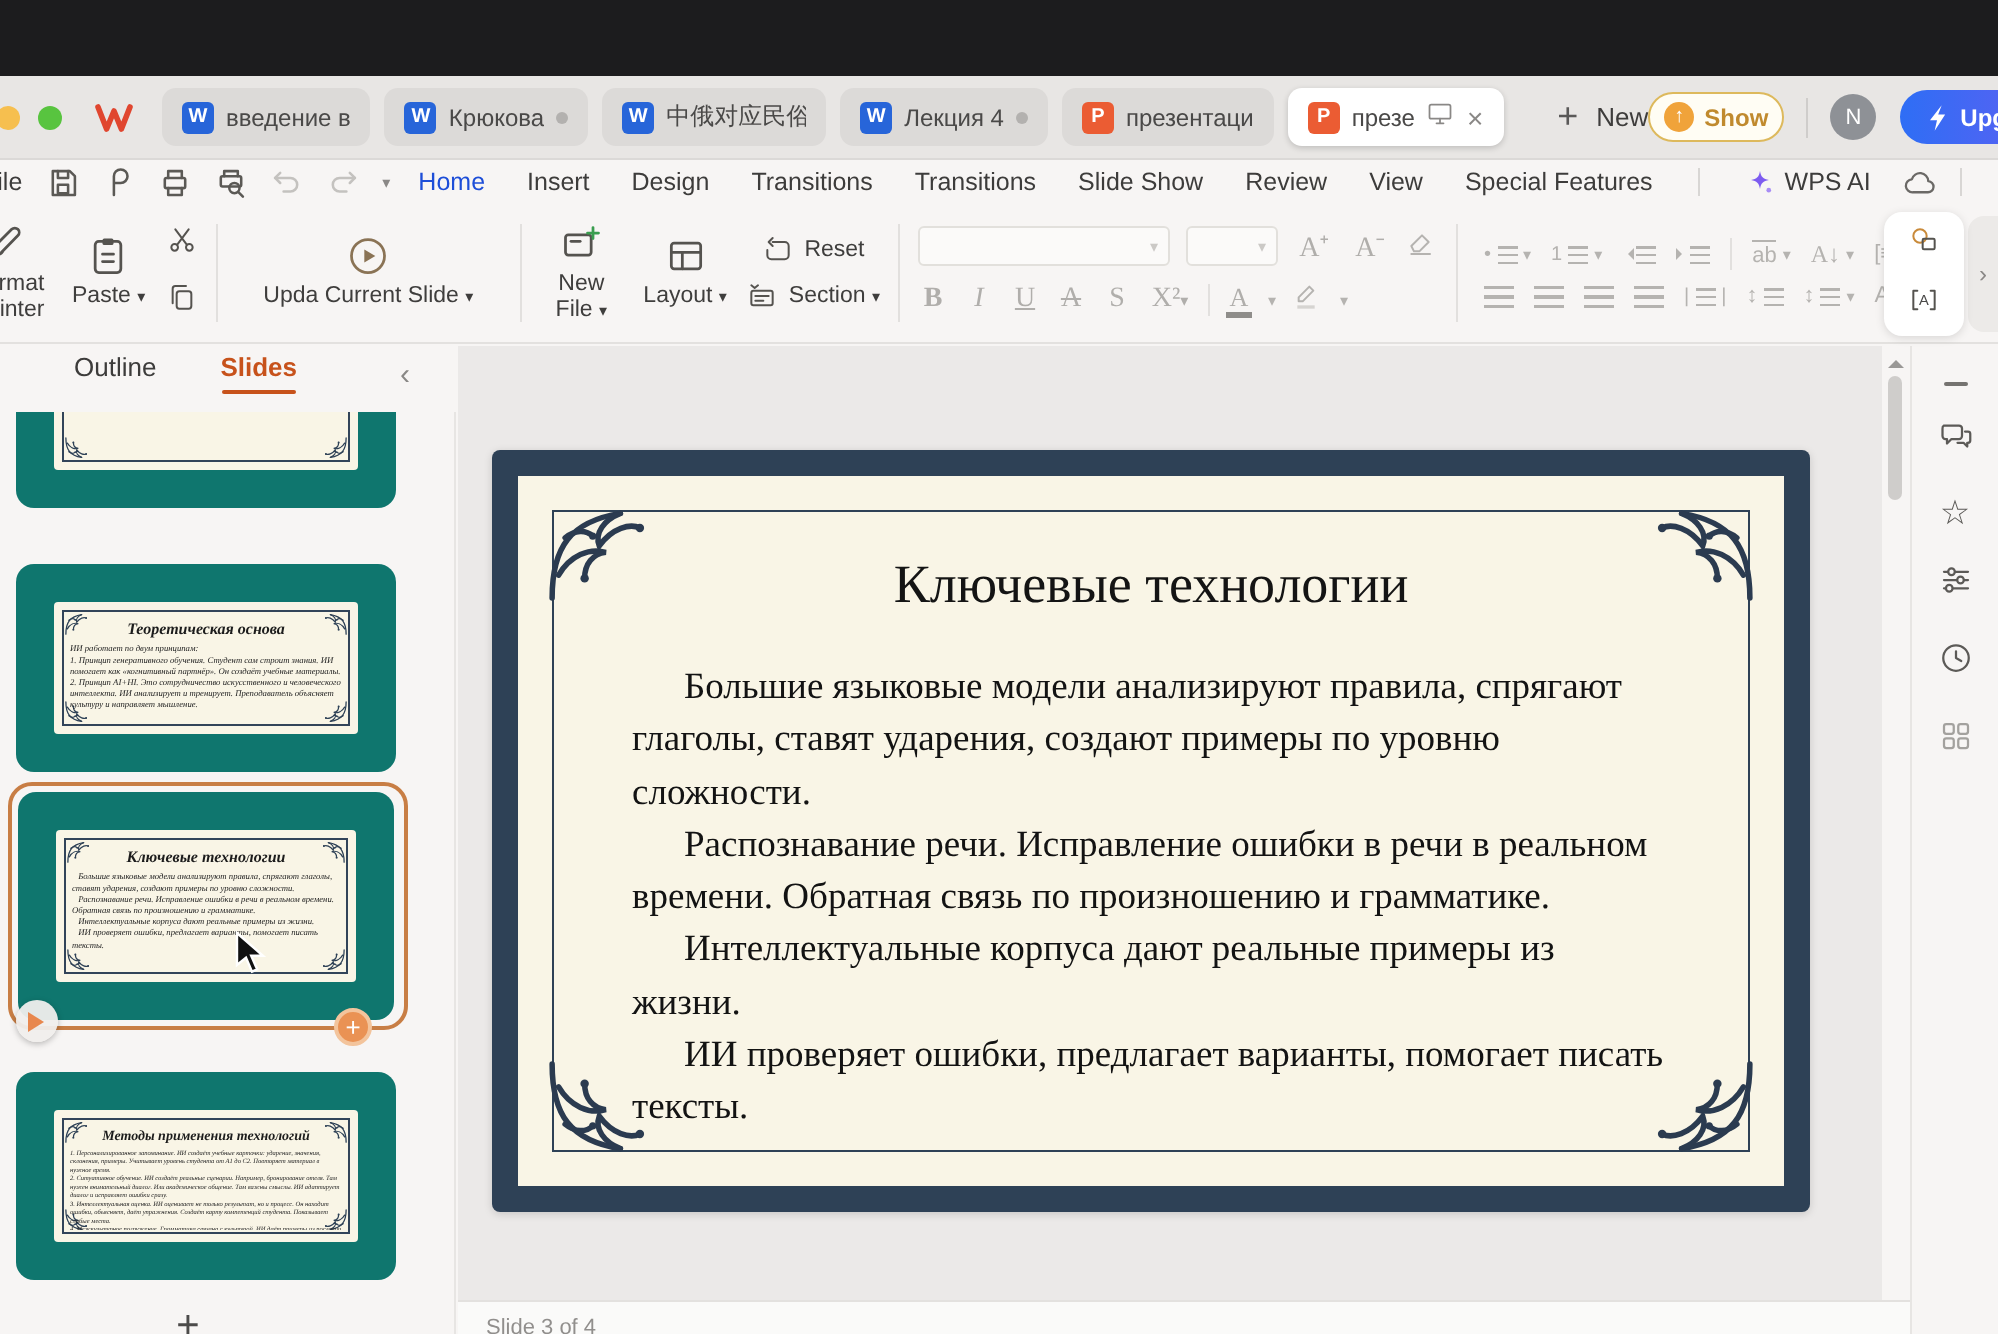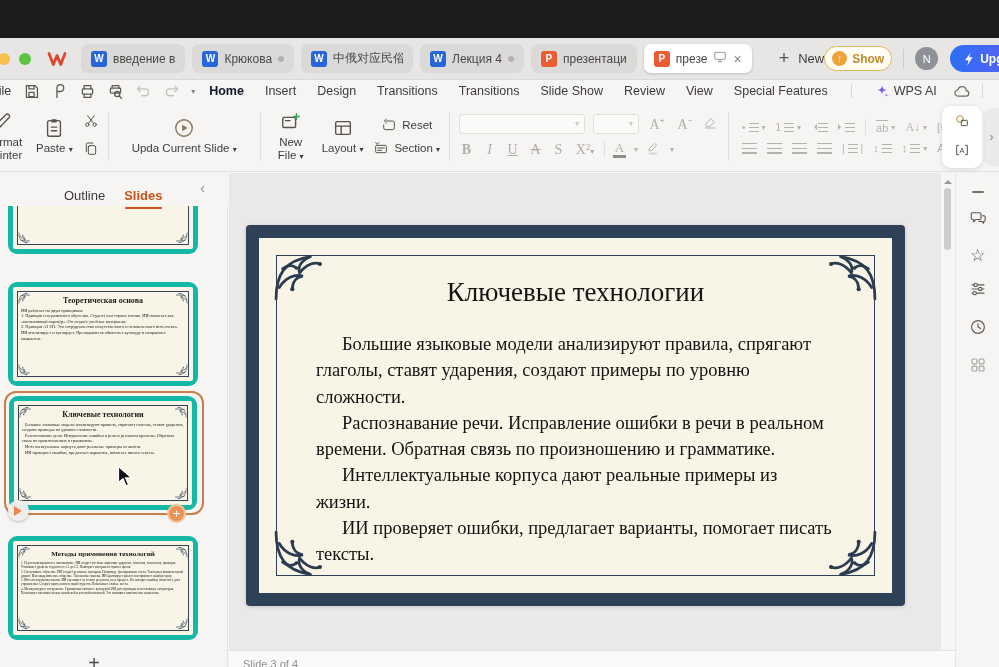--- a/index.html
+++ b/index.html
@@ -43,21 +43,21 @@
     display:flex;align-items:center;gap:6px;margin:0 6px 0 12px;flex:none;}
 
   
   .menubar{position:absolute;top:80px;left:0;right:0;height:22px;background:#f7f5f4;
     display:flex;align-items:center;font-size:12.5px;color:#3d3c3b;}
   .file-label{margin-left:-9px;flex:none;}
   .qbar{display:flex;align-items:center;gap:11px;margin:0 14px 0 12px;}
   .qbar svg{display:block;}
   .menu-items{display:flex;gap:21px;align-items:center;}
   .menu-item{position:relative;padding:2px 0;white-space:nowrap;}
-  .menu-item.active{color:#0f172a;font-weight:bold;}
+  .menu-item.active{color:#1d4ed8;font-weight:normal;}
   .menu-item.active::after{content:"";position:absolute;left:1px;right:1px;bottom:-4px;height:2.5px;
     background:#c7521b;border-radius:2px;}
   .menu-sep{width:1px;height:14px;background:#d8d6d4;margin:0 2px;flex:none;}
   .wpsai{display:flex;gap:5px;align-items:center;white-space:nowrap;}
   .cloud-ic{margin-left:16px;display:flex;}
 
   
   .toolbar{position:absolute;top:102px;left:0;right:0;height:70px;background:#f7f5f4;
     border-bottom:1px solid #e3e1df;display:flex;align-items:stretch;padding:3px 0;}
   .tgroup{display:flex;align-items:center;padding:0 8px;gap:10px;}
@@ -97,29 +97,29 @@
   .align-lbl{font-size:11.5px;}
   .insert-panel{position:absolute;right:17px;top:106px;width:40px;height:62px;background:#fff;
     border-radius:9px;box-shadow:0 1px 5px rgba(0,0,0,.13);display:flex;flex-direction:column;
     align-items:center;justify-content:center;gap:9px;z-index:5;}
   .panel-tab{position:absolute;right:0;top:108px;width:15px;height:58px;background:#eceae8;
     border-radius:8px 0 0 8px;display:flex;align-items:center;justify-content:center;
     color:#8a8886;font-size:12px;z-index:4;}
 
   
   .lp-header{position:absolute;top:173px;left:0;width:228px;height:33px;background:#f7f5f4;
-    display:flex;align-items:flex-end;gap:19px;padding-left:64px;font-size:13px;color:#3d3c3b;z-index:3;}
+    display:flex;align-items:flex-start;gap:32px;padding-left:37px;font-size:13px;color:#3d3c3b;z-index:3;}
   .lp-tab{position:relative;padding:3px 0;}
   .lp-tab.active{color:#c7521b;font-weight:bold;}
   .lp-tab.active::after{content:"";position:absolute;left:1px;right:1px;bottom:-3px;height:2.5px;
     background:#c7521b;border-radius:2px;}
   .lp-collapse{position:absolute;right:23px;color:#8a8886;font-size:15px;top:6px;}
   .thumbs{position:absolute;top:206px;left:0;width:228px;bottom:0;background:#f7f5f4;
     border-right:1px solid #e7e5e3;}
-  .thumb{background:#14b8a6;border-radius:9px;padding:5px;width:190px;}
+  .thumb{background:#0f766e;border-radius:9px;padding:19px;width:190px;font-style:italic;}
   .paper{background:#f9f5e6;height:100%;border-radius:2px;position:relative;overflow:hidden;
     padding:8px 8px 4px;}
   .paper-border{position:absolute;inset:4px;border:1px solid #324459;pointer-events:none;}
   .orn-s{position:absolute;width:12px;height:12px;color:#2e4156;}
   .mini-title{font-family:"Liberation Serif",serif;font-weight:bold;font-size:8px;text-align:center;
     color:#1c1c1c;margin:1px 0 3px;}
   .mini-wrap{overflow:hidden;height:calc(100% - 14px);}
   .mini-body{font-family:"Liberation Serif",serif;font-size:7px;line-height:1.3;color:#23222"
     ;}
   .mini-body{transform:scale(.62);transform-origin:0 0;width:161%;color:#232323;}

